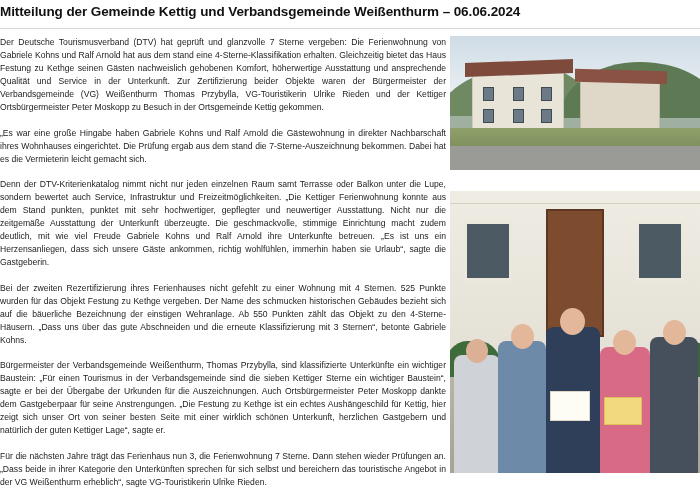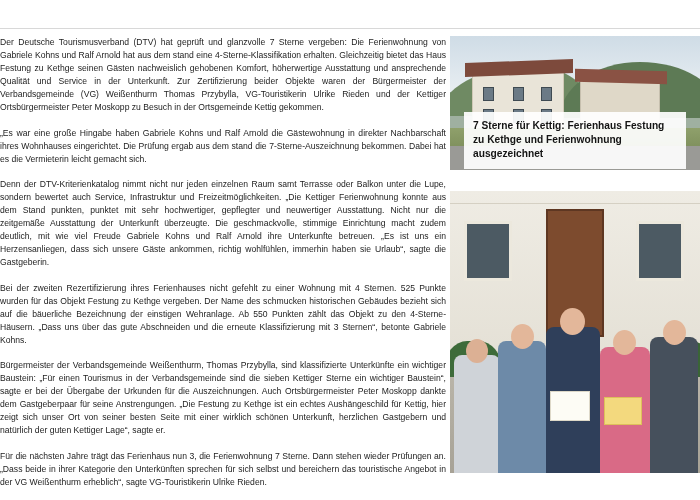--- a/index.html
+++ b/index.html
@@ -172,20 +172,21 @@
   .shrubR {
     position: absolute; left: 206px; top: 150px; width: 58px; height: 70px;
     background: #3a6536; border-radius: 40% 40% 10% 10%;
   }
 </style>
 </head>
 <body>
 
 <div class="page">
 
+  <div class="headline">Mitteilung der Gemeinde Kettig und Verbandsgemeinde Weißenthurm – 06.06.2024</div>
   <div class="rule"></div>
 
   <div class="article">
     <p>Der Deutsche Tourismusverband (DTV) hat geprüft und glanzvolle 7 Sterne vergeben: Die Ferienwohnung von Gabriele Kohns und Ralf Arnold hat aus dem stand eine 4-Sterne-Klassifikation erhalten. Gleichzeitig bietet das Haus Festung zu Kethge seinen Gästen nachweislich gehobenen Komfort, höherwertige Ausstattung und ansprechende Qualität und Service in der Unterkunft. Zur Zertifizierung beider Objekte waren der Bürgermeister der Verbandsgemeinde (VG) Weißenthurm Thomas Przybylla, VG-Touristikerin Ulrike Rieden und der Kettiger Ortsbürgermeister Peter Moskopp zu Besuch in der Ortsgemeinde Kettig gekommen.</p>
     <p>„Es war eine große Hingabe haben Gabriele Kohns und Ralf Arnold die Gästewohnung in direkter Nachbarschaft ihres Wohnhauses eingerichtet. Die Prüfung ergab aus dem stand die 7-Sterne-Auszeichnung bekommen. Dabei hat es die Vermieterin leicht gemacht sich.</p>
     <p>Denn der DTV-Kriterienkatalog nimmt nicht nur jeden einzelnen Raum samt Terrasse oder Balkon unter die Lupe, sondern bewertet auch Service, Infrastruktur und Freizeitmöglichkeiten. „Die Kettiger Ferienwohnung konnte aus dem Stand punkten, punktet mit sehr hochwertiger, gepflegter und neuwertiger Ausstattung. Nicht nur die zeitgemäße Ausstattung der Unterkunft überzeugte. Die geschmackvolle, stimmige Einrichtung macht zudem deutlich, mit wie viel Freude Gabriele Kohns und Ralf Arnold ihre Unterkunfte betreuen. „Es ist uns ein Herzensanliegen, dass sich unsere Gäste ankommen, richtig wohlfühlen, immerhin haben sie Urlaub“, sagte die Gastgeberin.</p>
     <p>Bei der zweiten Rezertifizierung ihres Ferienhauses nicht gefehlt zu einer Wohnung mit 4 Sternen. 525 Punkte wurden für das Objekt Festung zu Kethge vergeben. Der Name des schmucken historischen Gebäudes bezieht sich auf die bäuerliche Bezeichnung der einstigen Wehranlage. Ab 550 Punkten zählt das Objekt zu den 4-Sterne-Häusern. „Dass uns über das gute Abschneiden und die erneute Klassifizierung mit 3 Sternen“, betonte Gabriele Kohns.</p>
     <p>Bürgermeister der Verbandsgemeinde Weißenthurm, Thomas Przybylla, sind klassifizierte Unterkünfte ein wichtiger Baustein: „Für einen Tourismus in der Verbandsgemeinde sind die sieben Kettiger Sterne ein wichtiger Baustein“, sagte er bei der Übergabe der Urkunden für die Auszeichnungen. Auch Ortsbürgermeister Peter Moskopp dankte dem Gastgeberpaar für seine Anstrengungen. „Die Festung zu Kethge ist ein echtes Aushängeschild für Kettig, hier zeigt sich unser Ort von seiner besten Seite mit einer wirklich schönen Unterkunft, herzlichen Gastgebern und natürlich der guten Kettiger Lage“, sagte er.</p>
     <p>Für die nächsten Jahre trägt das Ferienhaus nun 3, die Ferienwohnung 7 Sterne. Dann stehen wieder Prüfungen an. „Dass beide in ihrer Kategorie den Unterkünften sprechen für sich selbst und bereichern das touristische Angebot in der VG Weißenthurm erheblich“, sagte VG-Touristikerin Ulrike Rieden.</p>
   </div>
@@ -205,21 +206,20 @@
         <div class="win" style="left:40px; top:36px;"></div>
         <div class="win" style="left:68px; top:36px;"></div>
       </div>
       <div class="bldg2">
         <div class="roof"></div>
         <div class="win" style="left:12px; top:16px;"></div>
         <div class="win" style="left:48px; top:16px;"></div>
       </div>
       <div class="ground"></div>
       <div class="road"></div>
-      <div class="overlay-caption">7 Sterne für Kettig: Ferienhaus Festung zu Kethge und Ferienwohnung ausgezeichnet</div>
     </div>
 
     <div class="photo-bottom">
       <div class="wall"></div>
       <div class="wall-line" style="top:12px;"></div>
       <div class="wall-line" style="top:160px;"></div>
       <div class="window-l"></div>
       <div class="door"></div>
       <div class="window-r"></div>
       <div class="shrubL"></div>

